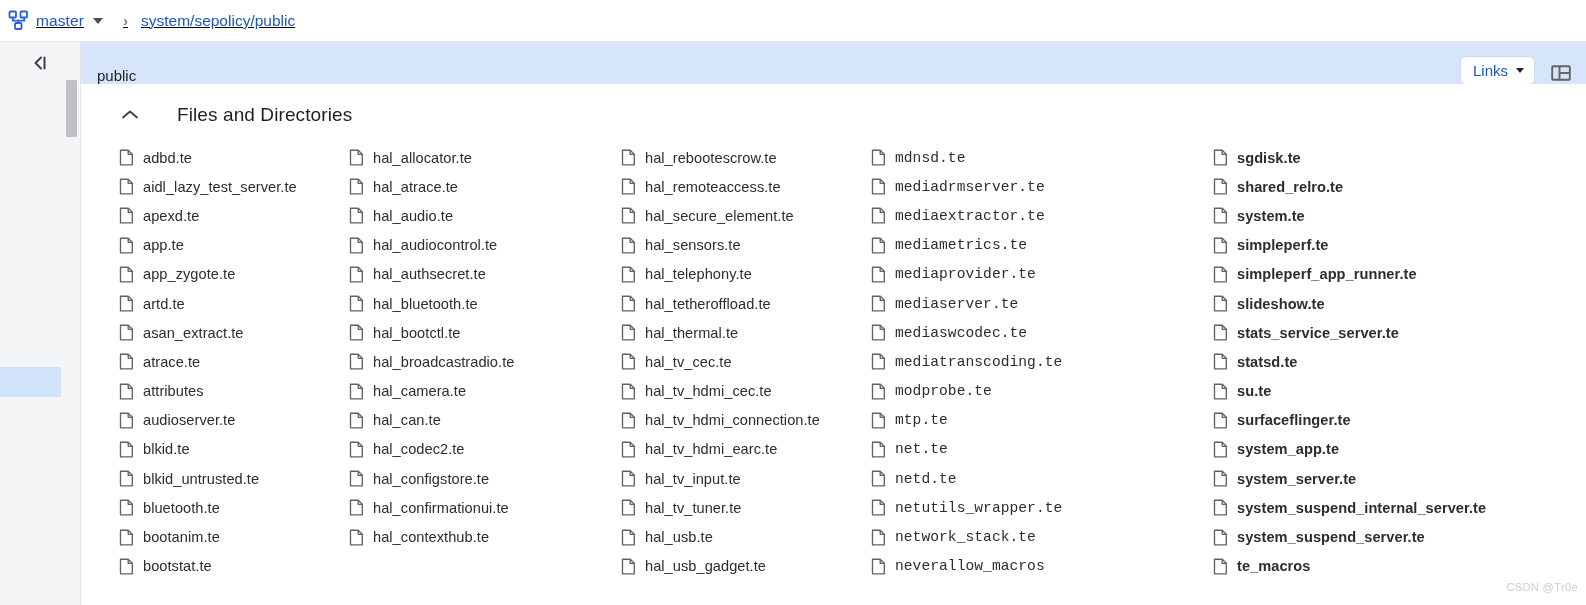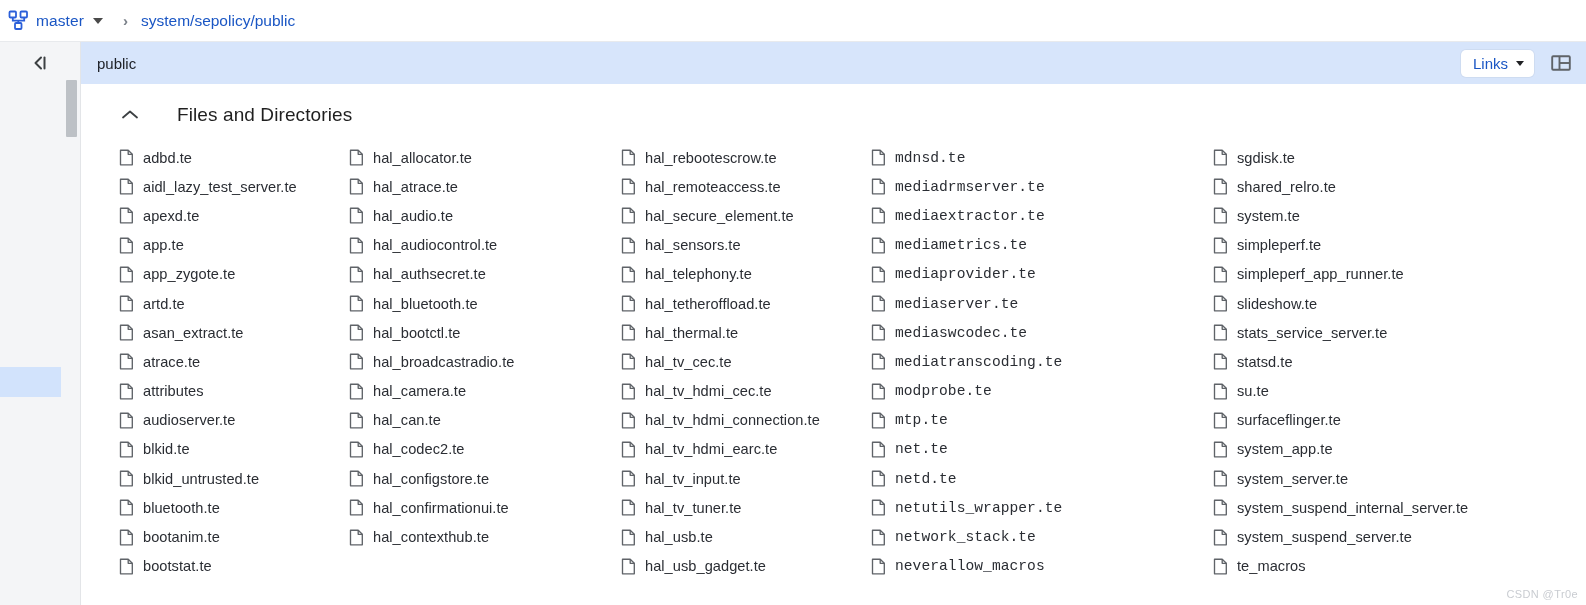--- a/index.html
+++ b/index.html
@@ -13,20 +13,21 @@
   }
 
   
   #topbar {
     height: 42px;
     display: flex;
     align-items: center;
     padding: 0 0 0 8px;
     background: #ffffff;
     border-bottom: 1px solid #e8eaed;
+    text-decoration: underline;
   }
   .branch-icon { width: 22px; height: 22px; flex: 0 0 auto; margin-right: 6px; display:block; }
   #branch-name {
     font-size: 15.5px;
     color: #1a56c4;
     letter-spacing: .1px;
   }
   .caret-down {
     width: 0; height: 0;
     border-left: 5px solid transparent;
@@ -84,21 +85,21 @@
   }
 
   
   #content-col { flex: 1 1 auto; display: flex; flex-direction: column; min-width: 0; }
 
   #panel-header {
     height: 42px;
     flex: 0 0 42px;
     background: #d7e5fb;
     display: flex;
-    align-items: center;
+    align-items: flex-end;
     padding: 0 12px 0 16px;
   }
   #panel-title {
     font-size: 15px;
     color: #20232a;
     flex: 1 1 auto;
   }
   #links-button {
     background: #ffffff;
     border: none;
@@ -158,40 +159,40 @@
 
   #file-grid {
     display: flex;
     padding-top: 11px;
   }
   .file-col { flex: 0 0 auto; text-align: right; }
   .file-col.c1 { width: 250px; padding-left: 20px; }
   .file-col.c2 { width: 272px; }
   .file-col.c3 { width: 250px; }
   .file-col.c4 { width: 342px; font-family: Liberation Mono, monospace; }
-  .file-col.c5 { width: 350px; }
+  .file-col.c5 { width: 350px; font-weight: bold; }
 
   .file-row {
     display: flex;
     align-items: center;
     height: 29.2px;
     cursor: pointer;
   }
   .file-icon { flex: 0 0 auto; width: 15px; height: 17px; margin-right: 9px; display:block; }
   .file-label {
     font-size: 14.6px;
     color: #2a2d33;
     white-space: nowrap;
     letter-spacing: .05px;
   }
 
   #watermark {
     position: absolute;
     right: 8px;
-    bottom: 5px;
+    bottom: 12px;
     font-size: 11px;
     color: #c9ccd1;
     letter-spacing: .4px;
     font-family: "Liberation Sans", sans-serif;
   }
 </style>
 </head>
 <body>
 
 <div id="topbar">

